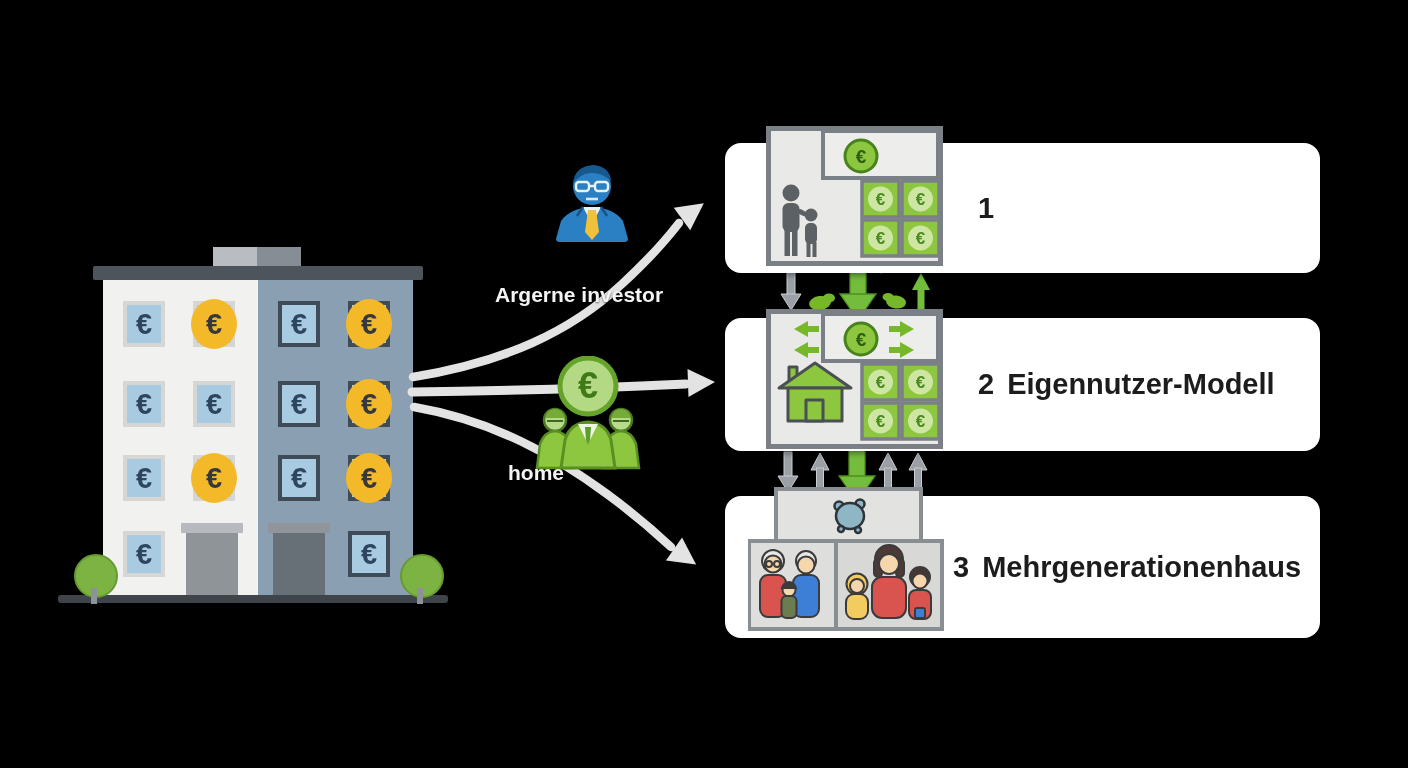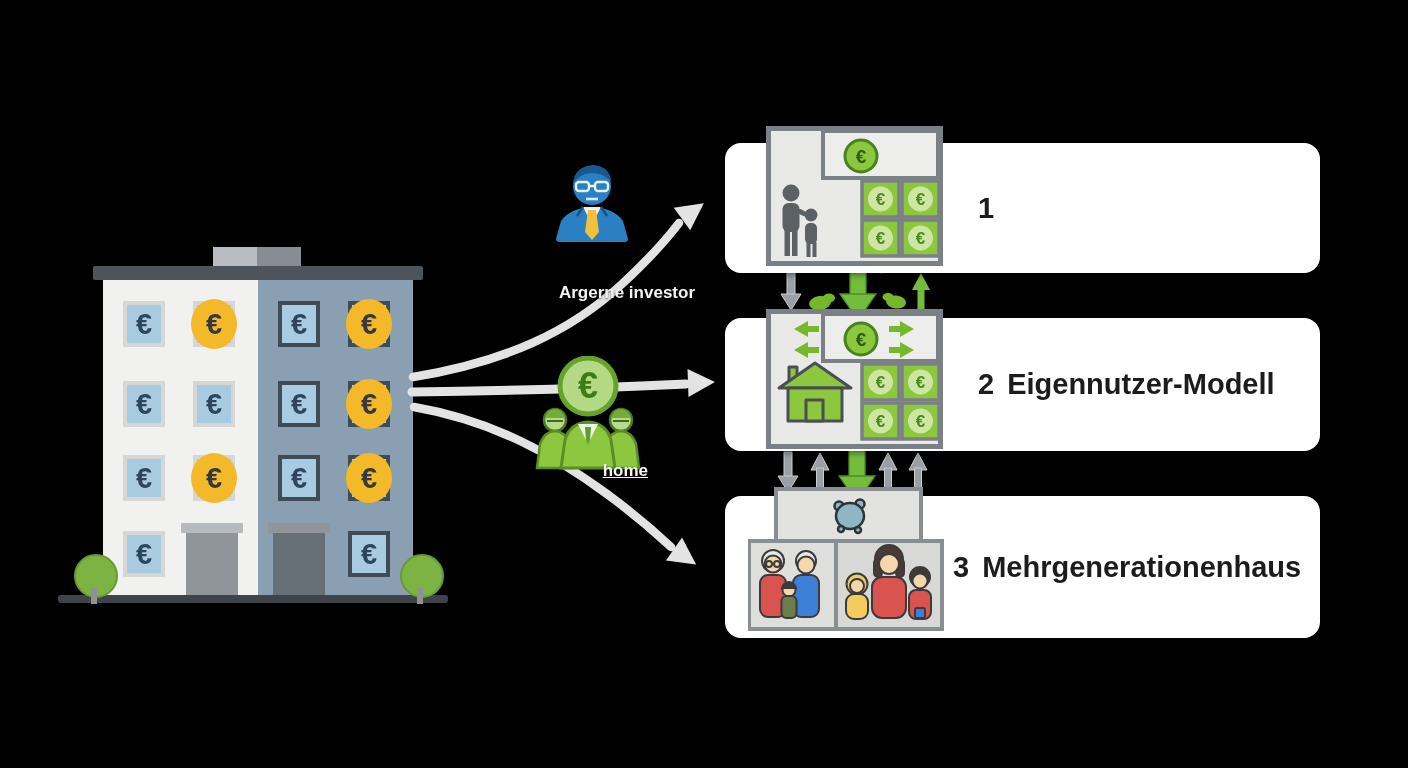--- a/index.html
+++ b/index.html
@@ -27,24 +27,24 @@
   .win .eu{position:relative;z-index:2;font-size:29px;font-weight:bold;color:#2e455e;line-height:1;}
   .win.coin .eu{color:#35383c;}
   .win .coin{position:absolute;left:50%;top:50%;width:46px;height:50px;margin:-25px 0 0 -23px;
     background:#f3b929;border-radius:50%;z-index:1;}
   .door{position:absolute;top:523px;width:52px;height:74px;}
   .door::before{content:"";position:absolute;left:-5px;top:0;width:62px;height:10px;}
   .door.door-a{left:186px;background:#8f9499;} .door.door-a::before{background:#b6babf;}
   .door.door-b{left:273px;background:#687077;} .door.door-b::before{background:#8f959b;}
 
   
-  .mid-label{position:absolute;color:#f4f4f4;font-weight:bold;font-size:17px;text-align:right;
+  .mid-label{position:absolute;color:#f4f4f4;font-weight:bold;font-size:21px;text-align:left;
     text-shadow:0 1px 2px rgba(0,0,0,.6);}
   .lbl-investor{left:495px;top:283px;width:200px;}
-  .lbl-home{left:528px;top:461px;width:120px;text-decoration:underline;}
+  .lbl-home{left:508px;top:461px;width:120px;}
 
   
   .card{position:absolute;left:725px;width:595px;background:#fff;border-radius:16px;
     display:flex;align-items:center;box-shadow:0 2px 6px rgba(0,0,0,.45);}
   .card-1{top:143px;height:130px;}
   .card-2{top:318px;height:133px;}
   .card-3{top:496px;height:142px;}
   .card-title{font-size:29px;font-weight:bold;color:#1c1c1c;display:flex;gap:13px;}
   .card-1 .card-title,.card-2 .card-title{margin-left:253px;}
   .card-3 .card-title{margin-left:228px;}

